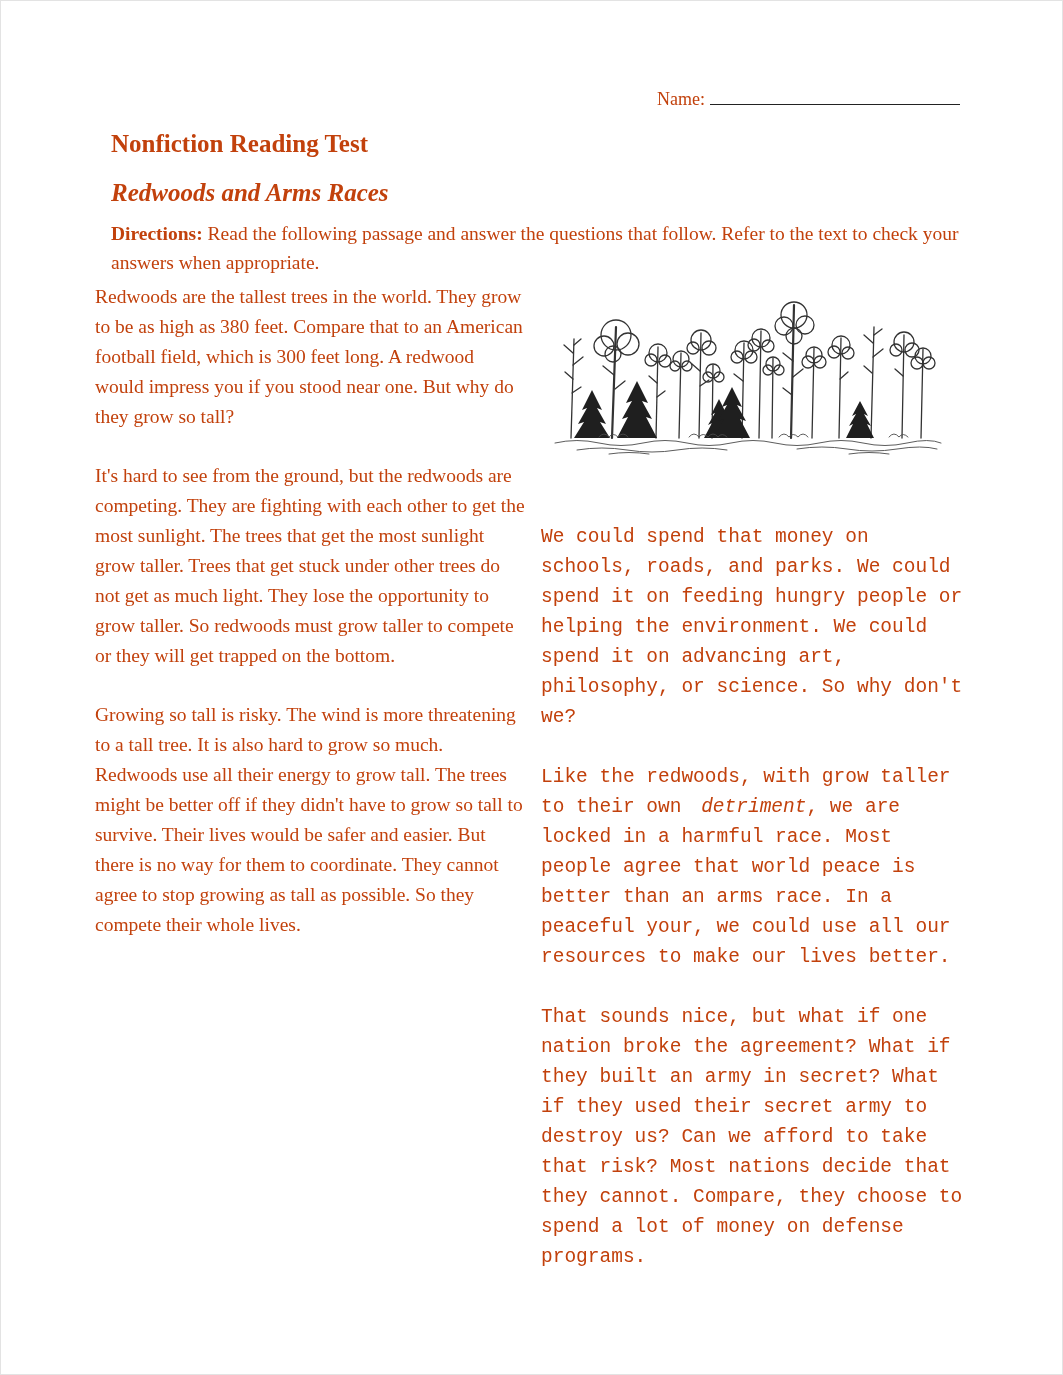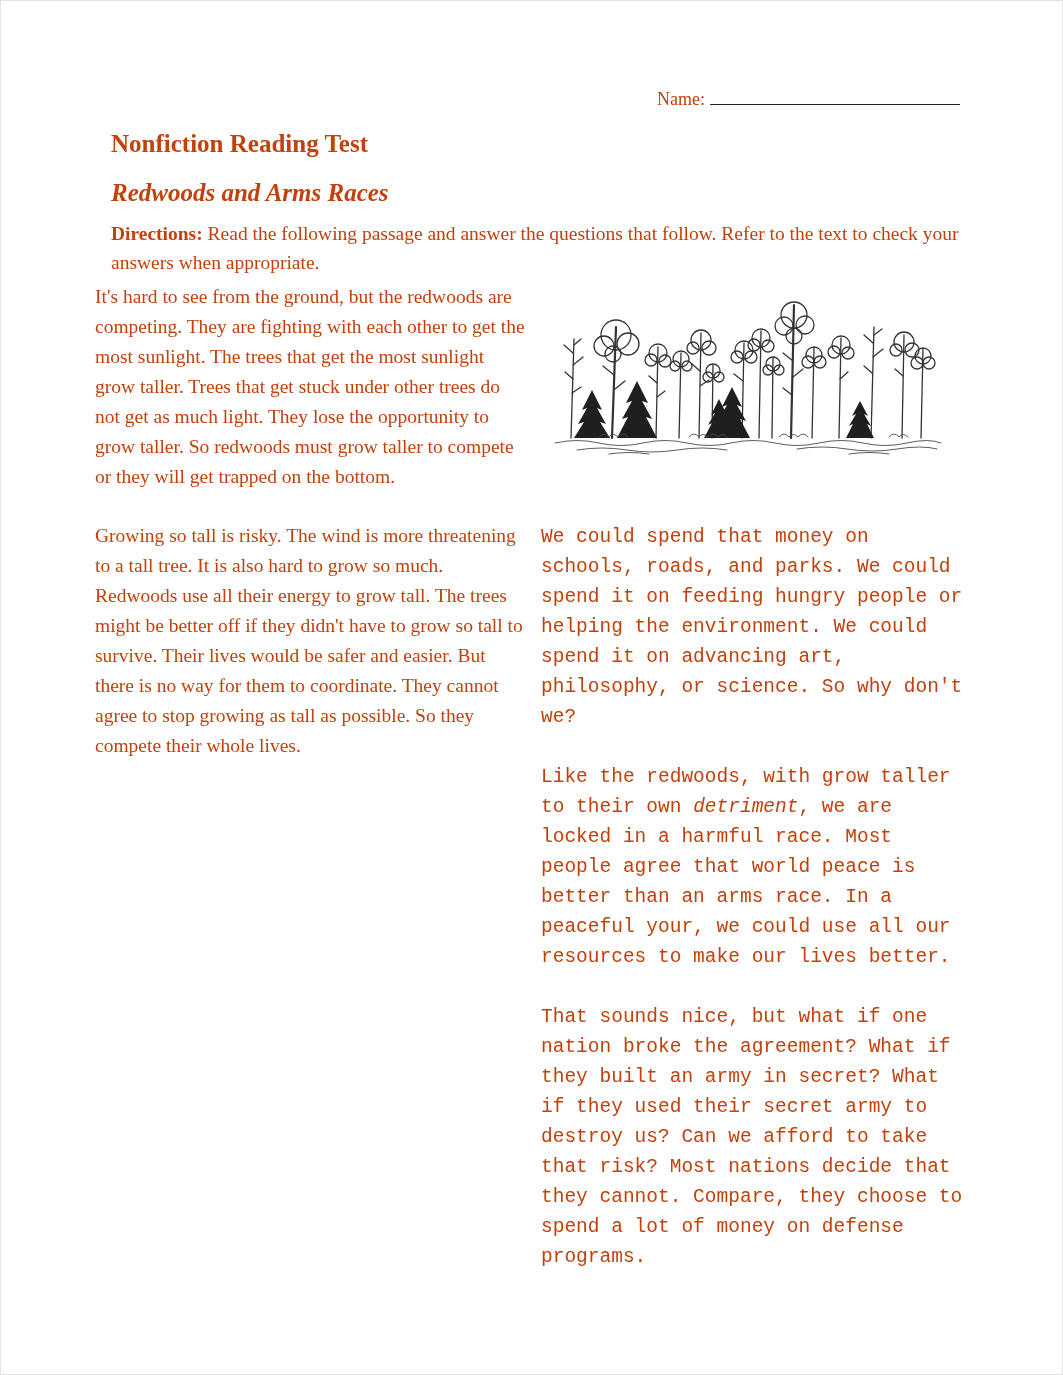--- a/index.html
+++ b/index.html
@@ -30,21 +30,21 @@
     position:absolute; top:202px; left:94px; width:848px;
     font-size:19.5px; line-height:29px; margin:16px;
   }
   .col { position:absolute; font-size:19.5px; line-height:30px; }
   .col p { margin:0 0 29px 0; }
   .col-left  { top:281px; left:94px;  width:430px; }
   .col-right { top:290px; left:540px; width:430px;font-family:Liberation Mono, monospace; }
   .col-right p { margin:0 0 30px 0; }
   .illustration { margin:0 0 66px 8px; width:398px; height:165px; }
   .illustration svg { display:block; width:398px; height:165px; }
-  em { font-style:italic; }
+  em { font-style:italic;margin-left:8px; }
 </style>
 </head>
 <body>
 
 <div class="page">
 
   <div class="name-block">
     <span>Name:</span><span class="name-line"></span>
   </div>
 
@@ -52,20 +52,21 @@
     <h1>Nonfiction Reading Test</h1>
     <h2>Redwoods and Arms Races</h2>
   </header>
 
   <p class="directions">
     <strong>Directions:</strong>
     <span>Read the following passage and answer the questions that follow. Refer to the text to check your answers when appropriate.</span>
   </p>
 
   <section class="col col-left">
+    <p>Redwoods are the tallest trees in the world. They grow to be as high as 380 feet. Compare that to an American football field, which is 300 feet long.  A redwood would impress you if you stood near one. But why do they grow so tall?</p>
     <p>It's hard to see from the ground, but the redwoods are competing. They are fighting with each other to get the most sunlight. The trees that get the most sunlight grow taller. Trees that get stuck under other trees do not get as much light. They lose the opportunity to grow taller. So redwoods must grow taller to compete or they will get trapped on the bottom.</p>
     <p>Growing so tall is risky. The wind is more threatening to a tall tree. It is also hard to grow so much. Redwoods use all their energy to grow tall. The trees might be better off if they didn't have to grow so tall to survive. Their lives would be safer and easier. But there is no way for them to coordinate. They cannot agree to stop growing as tall as possible. So they compete their whole lives.</p>
   </section>
 
   <section class="col col-right">
 
     <figure class="illustration">
       <svg viewBox="0 0 398 165" xmlns="http://www.w3.org/2000/svg">
         <g stroke="#333" fill="none" stroke-width="1.3" stroke-linecap="round">
 

